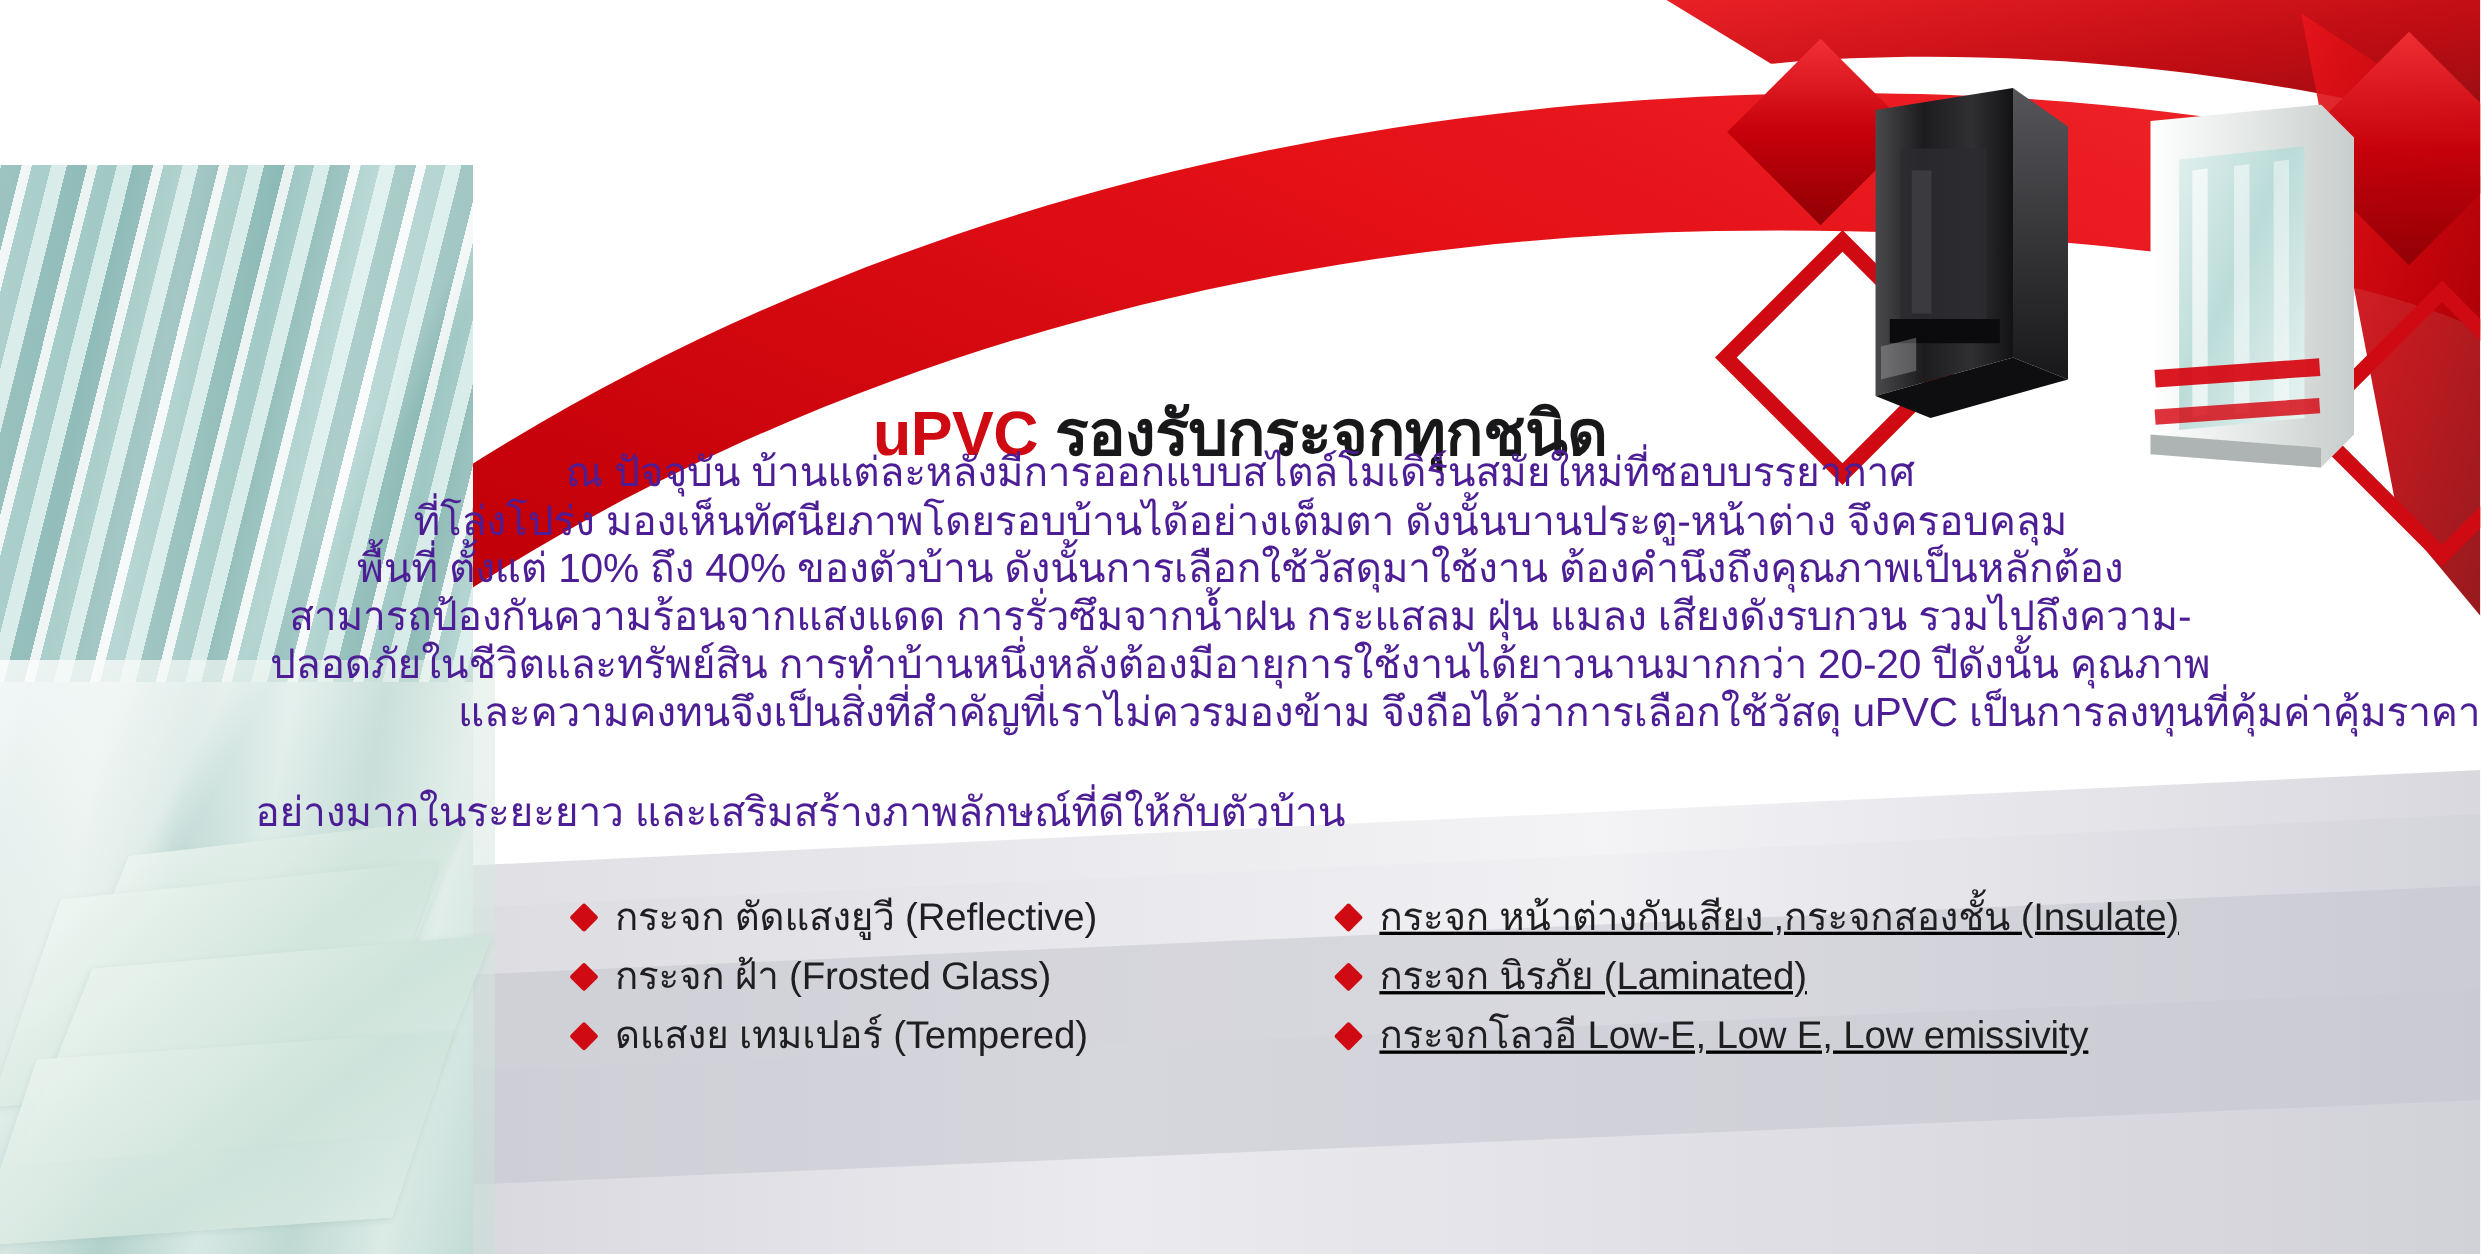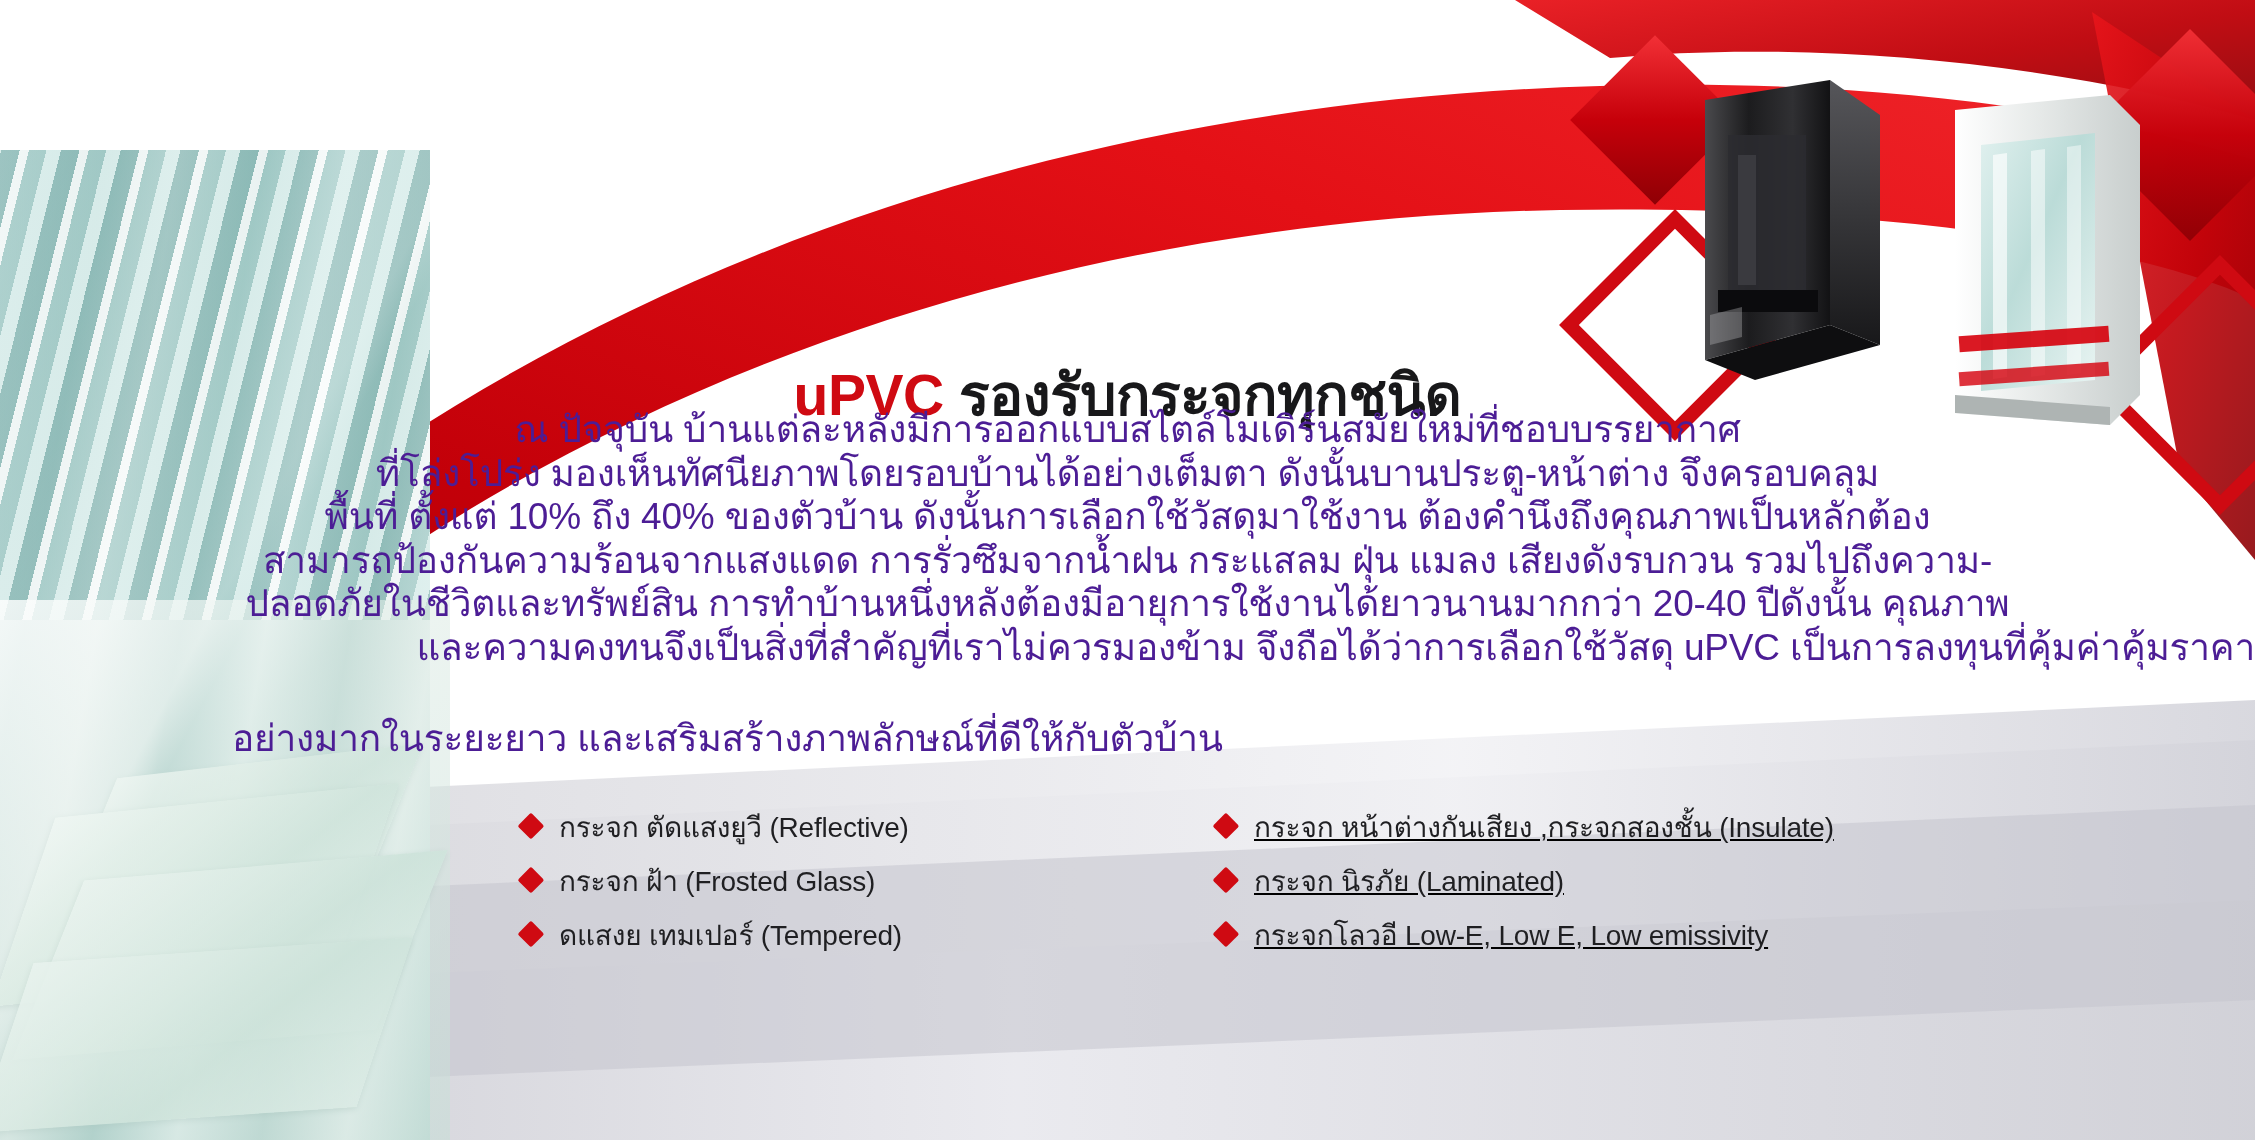--- a/index.html
+++ b/index.html
@@ -63,21 +63,21 @@
 
   .bullets{position:absolute;left:0;top:805px;width:2255px;height:160px;}
   .col{position:absolute;}
   .col-left{left:520px;top:0;}
   .col-right{left:1215px;top:0;text-decoration:underline;}
   .bi{display:flex;align-items:baseline;gap:20px;height:54px;white-space:nowrap;}
   .dia{
     width:19px;height:19px;background:#cf0a12;transform:rotate(45deg) translateY(-2px);
     flex:0 0 auto;border-radius:2px;
   }
-  .bi span.txt{font-size:28px;color:#1f1f22;letter-spacing:-.2px;}
+  .bi span.txt{font-size:35px;color:#1f1f22;letter-spacing:-.2px;}
 </style>
 </head>
 <body>
 
 <div class="stage">
 
   <div class="bg-layer">
 
     <svg class="bg-svg" viewBox="0 0 2255 1140" preserveAspectRatio="none">
       <defs>
@@ -199,21 +199,21 @@
     <h1 class="headline">
       <span class="accent">uPVC</span>
       <span>รองรับกระจกทุกชนิด</span>
     </h1>
 
     <div class="para">
       <span class="ln l1">ณ ปัจจุบัน บ้านแต่ละหลังมีการออกแบบสไตล์โมเดิร์นสมัยใหม่ที่ชอบบรรยากาศ</span>
       <span class="ln l2">ที่โล่งโปร่ง มองเห็นทัศนียภาพโดยรอบบ้านได้อย่างเต็มตา ดังนั้นบานประตู-หน้าต่าง จึงครอบคลุม</span>
       <span class="ln l3">พื้นที่ ตั้งแต่ 10% ถึง 40% ของตัวบ้าน ดังนั้นการเลือกใช้วัสดุมาใช้งาน ต้องคำนึงถึงคุณภาพเป็นหลักต้อง</span>
       <span class="ln l4">สามารถป้องกันความร้อนจากแสงแดด การรั่วซึมจากน้ำฝน กระแสลม ฝุ่น แมลง เสียงดังรบกวน รวมไปถึงความ-</span>
-      <span class="ln l5">ปลอดภัยในชีวิตและทรัพย์สิน การทำบ้านหนึ่งหลังต้องมีอายุการใช้งานได้ยาวนานมากกว่า 20-40 ปีดังนั้น คุณภาพ</span>
+      <span class="ln l5">ปลอดภัยในชีวิตและทรัพย์สิน การทำบ้านหนึ่งหลังต้องมีอายุการใช้งานได้ยาวนานมากกว่า 20-20 ปีดังนั้น คุณภาพ</span>
       <span class="ln l6">และความคงทนจึงเป็นสิ่งที่สำคัญที่เราไม่ควรมองข้าม จึงถือได้ว่าการเลือกใช้วัสดุ uPVC เป็นการลงทุนที่คุ้มค่าคุ้มราคา</span>
       <span class="ln l7">อย่างมากในระยะยาว และเสริมสร้างภาพลักษณ์ที่ดีให้กับตัวบ้าน</span>
     </div>
 
     <div class="bullets">
 
       <div class="col col-left">
         <div class="bi">
           <i class="dia"></i>
           <span class="txt">กระจก ตัดแสงยูวี (Reflective)</span>

